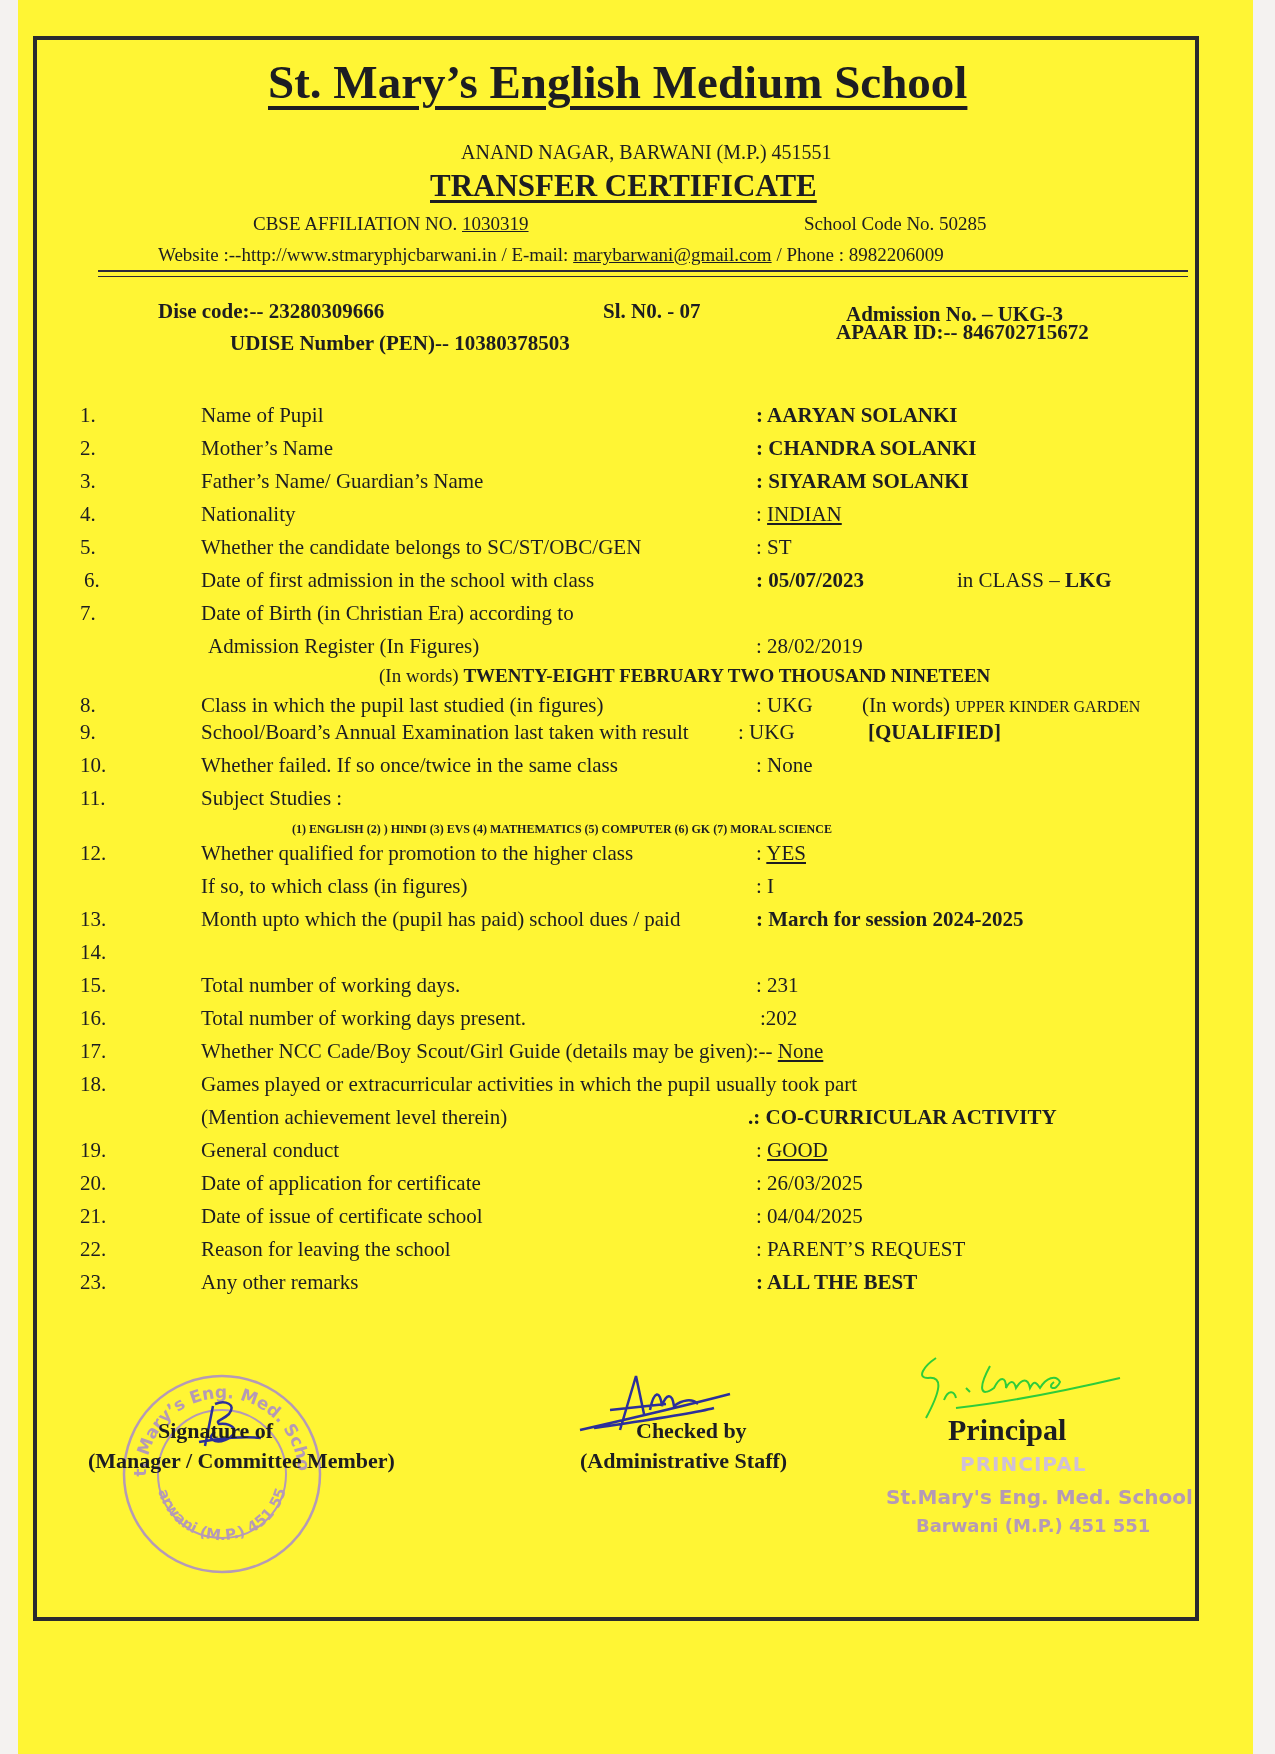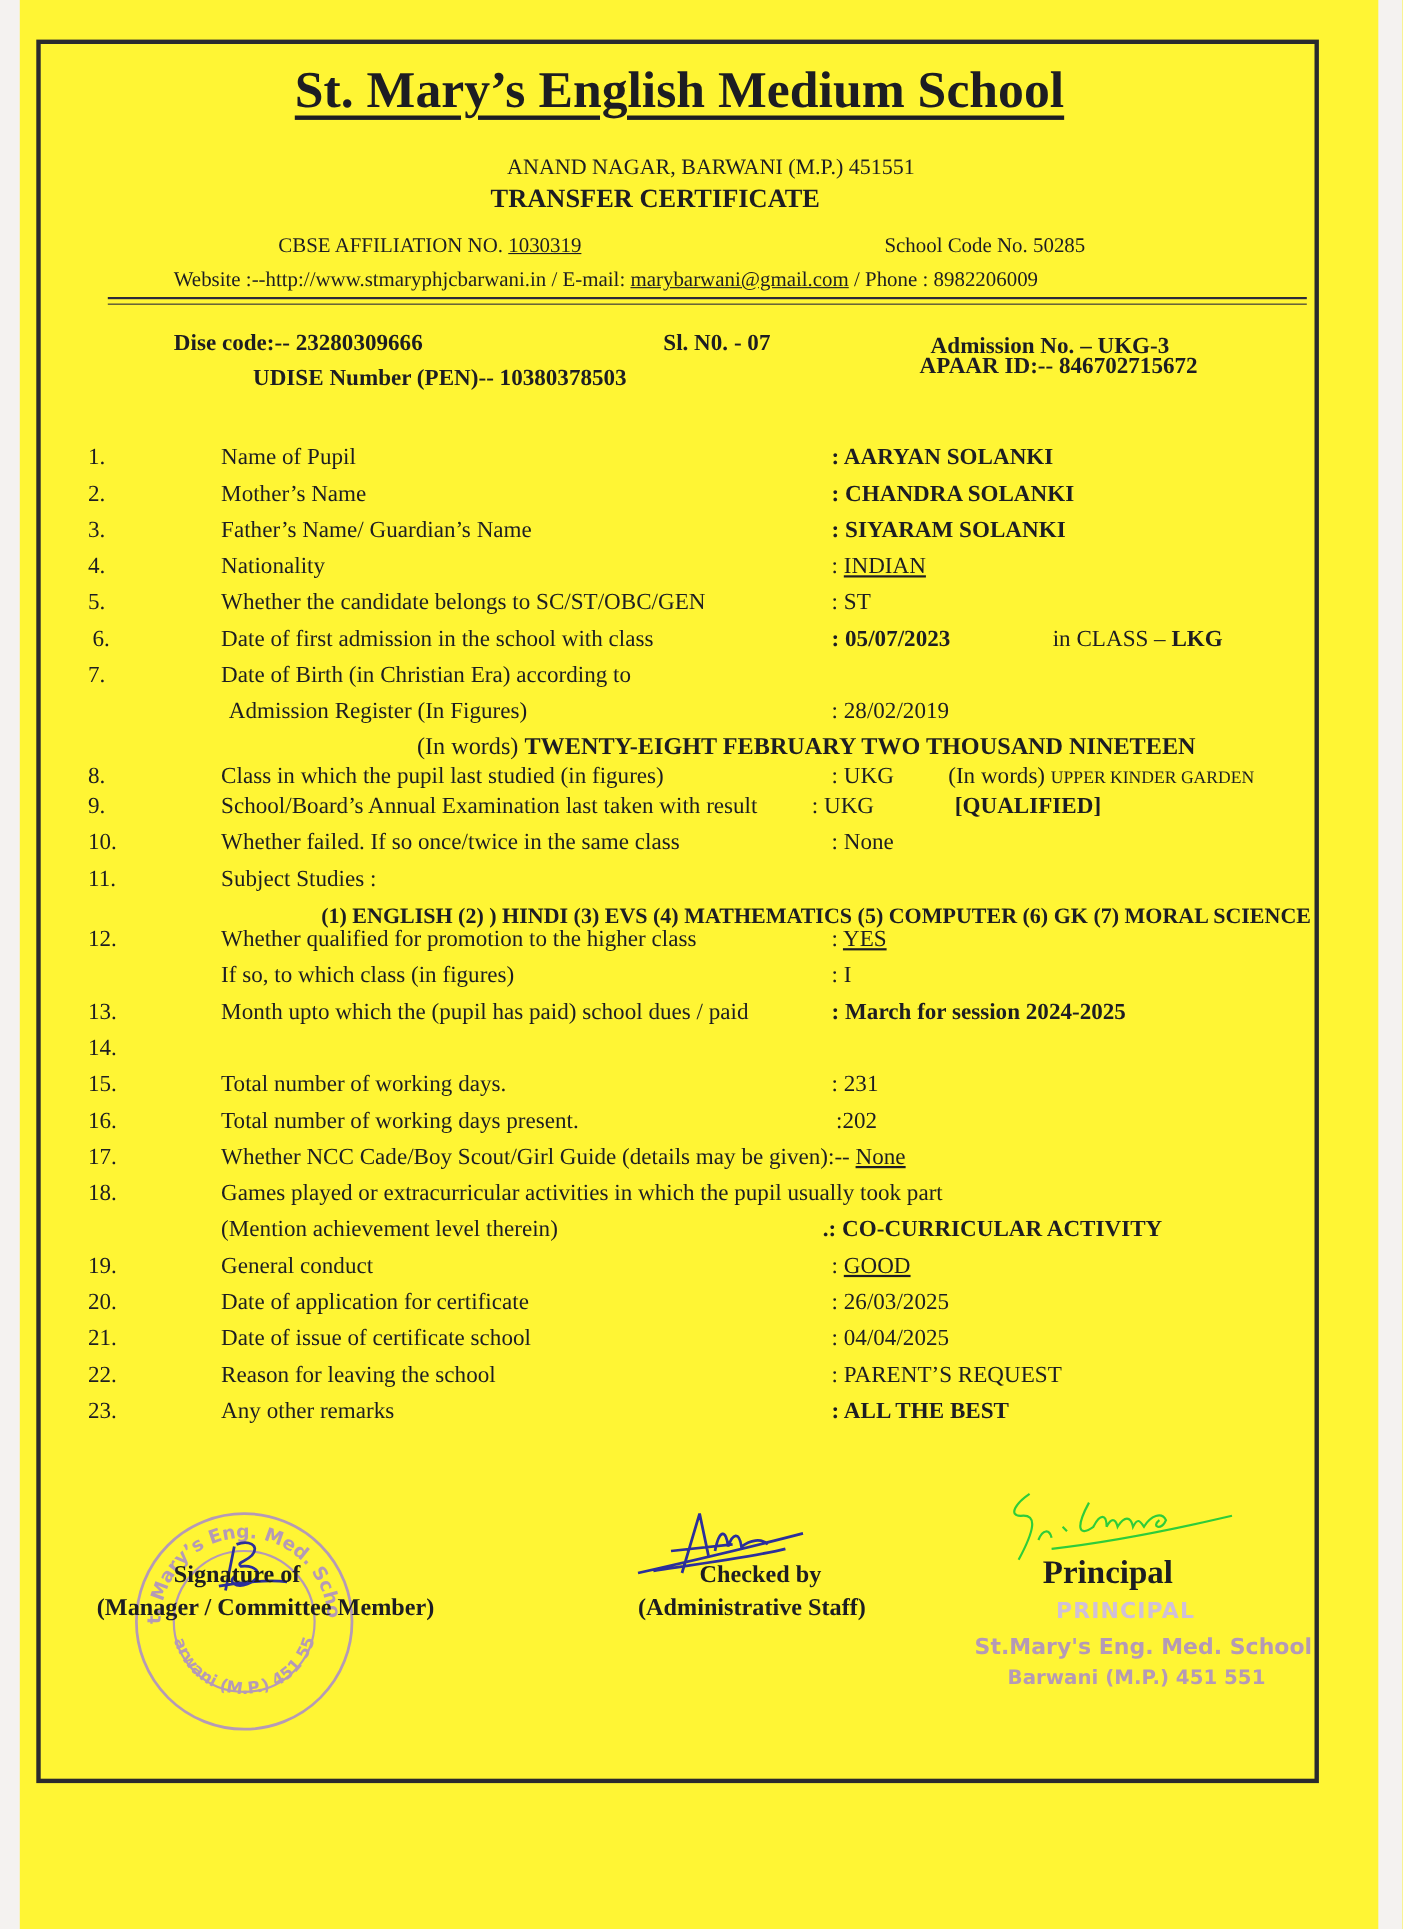--- a/index.html
+++ b/index.html
@@ -16,44 +16,44 @@
     position: absolute; left: 33px; top: 36px; width: 1158px; height: 1577px;
     border: 4px solid #2a2a2e;
   }
   .abs { position: absolute; white-space: nowrap; }
   .title {
     left: 268px; top: 55px; font-size: 47px; font-weight: bold;
     text-decoration: underline; text-decoration-thickness: 4px; text-underline-offset: 8px;
   }
   .address { left: 461px; top: 141px; font-size: 20px; }
   .tc-title {
-    left: 446px; top: 168px; font-size: 24px; font-weight: bold;
-    text-decoration-thickness: 3px; text-underline-offset: 4px;
+    left: 430px; top: 168px; font-size: 31px; font-weight: bold;
+    text-decoration: underline; text-decoration-thickness: 3px; text-underline-offset: 4px;
   }
   .affil { left: 253px; top: 213px; font-size: 19px; }
   .code { left: 804px; top: 213px; font-size: 19px; }
   .contact { left: 158px; top: 244px; font-size: 19px; }
   .u { text-decoration: underline; }
   .rule1 { position: absolute; left: 98px; top: 270px; width: 1090px; height: 2px; background: #2b2a3a; }
   .rule2 { position: absolute; left: 98px; top: 276px; width: 1090px; height: 1px; background: #2b2a3a; }
 
   .meta { font-size: 21px; font-weight: bold; }
   .m-dise { left: 158px; top: 299px; }
   .m-sl { left: 603px; top: 299px; }
   .m-adm { left: 846px; top: 302px; }
   .m-udise { left: 230px; top: 331px; }
   .m-apaar { left: 836px; top: 320px; }
 
   .row { position: absolute; left: 0; width: 1275px; height: 30px; font-size: 21px; }
   .row .num { position: absolute; left: 80px; }
   .row .lbl { position: absolute; left: 153px; white-space: nowrap; margin-left: 48px; }
   .row .val { position: absolute; left: 756px; white-space: nowrap; }
   .b { font-weight: bold; }
-  .subjects { left: 292px; top: 822px; font-size: 20px; font-weight: bold; }
-  .dob-words { left: 379px; top: 665px; font-size: 22px; }
+  .subjects { left: 292px; top: 822px; font-size: 12px; font-weight: bold; }
+  .dob-words { left: 379px; top: 665px; font-size: 19px; }
   .cls-words { font-size: 16px; }
 
   .sig { position: absolute; font-size: 22px; font-weight: bold; white-space: nowrap; text-align: right; }
   .stamp-text { position: absolute; font-family: "DejaVu Sans", sans-serif; color: #b59ab6; font-weight: bold; white-space: nowrap; text-align: center; }
   .seal { position: absolute; left: 118px; top: 1370px; width: 208px; height: 208px; }
   .sig-mark { position: absolute; }
 </style>
 </head>
 <body>
 

